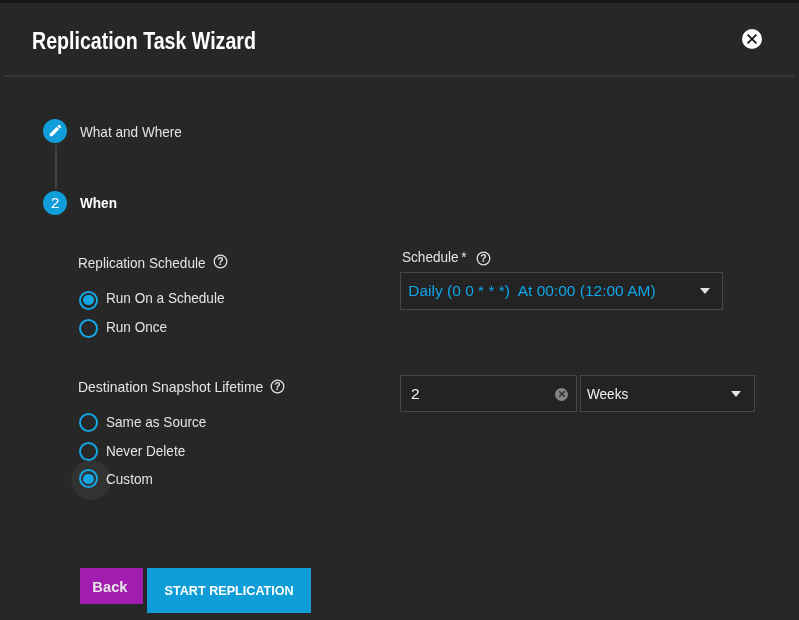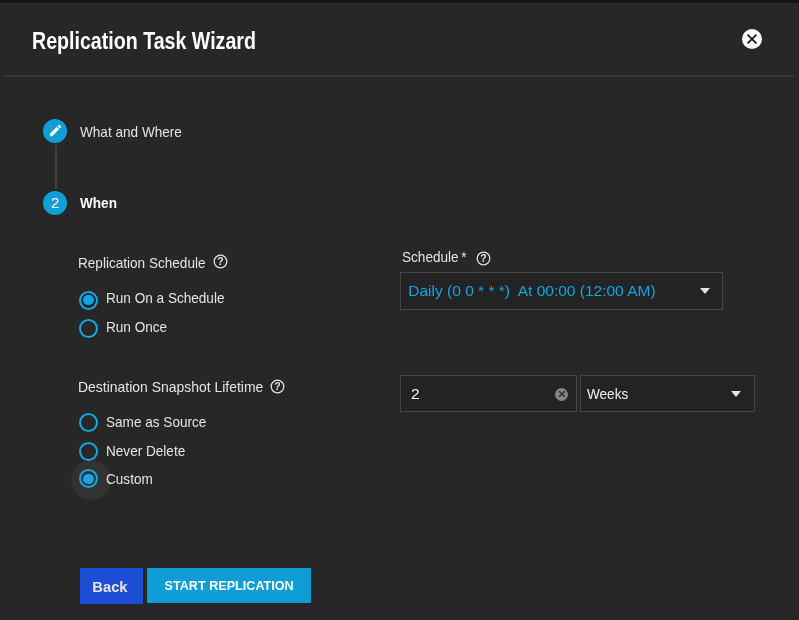--- a/index.html
+++ b/index.html
@@ -101,18 +101,18 @@
   <div class="abs" style="left:411px;top:385px;color:#f2f2f2;font-size:15.5px;">2</div>
   <div class="abs" style="left:554.9px;top:387.5px;width:13.5px;height:13.5px;border-radius:50%;background:#848484;">
     <svg width="8" height="8" viewBox="0 0 8 8" style="position:absolute;left:2.75px;top:2.75px;">
       <path d="M1.2 1.2 L6.8 6.8 M6.8 1.2 L1.2 6.8" stroke="#2a2a2a" stroke-width="1.25"></path>
     </svg>
   </div>
   <div class="abs selectbox" style="left:580px;top:375px;width:174.5px;height:37px;"></div>
   <div class="abs t" style="left:587.4px;top:384.9px;color:#f2f2f2;font-size:15px;">Weeks</div>
   <div class="selarrow" style="left:731px;top:391px;"></div>
 
-  <div class="abs btn" style="left:80.3px;top:568.3px;width:63.2px;height:35.5px;background:#1d4ed8;">
+  <div class="abs btn" style="left:80.3px;top:568.3px;width:63.2px;height:35.5px;background:#a21caf;">
     <span style="font-size:15px;color:#e6e6e6;transform:scaleX(0.98);position:relative;left:-2px;">Back</span>
   </div>
-  <div class="abs btn" style="left:147.1px;top:568.2px;width:164px;height:35px;background:#0f9dd8;">
+  <div class="abs btn" style="left:147.1px;top:568.2px;width:164px;height:45px;background:#0f9dd8;">
     <span style="font-size:13.5px;color:#fff;transform:scaleX(0.934);">START REPLICATION</span>
   </div>
 
 </body></html>

